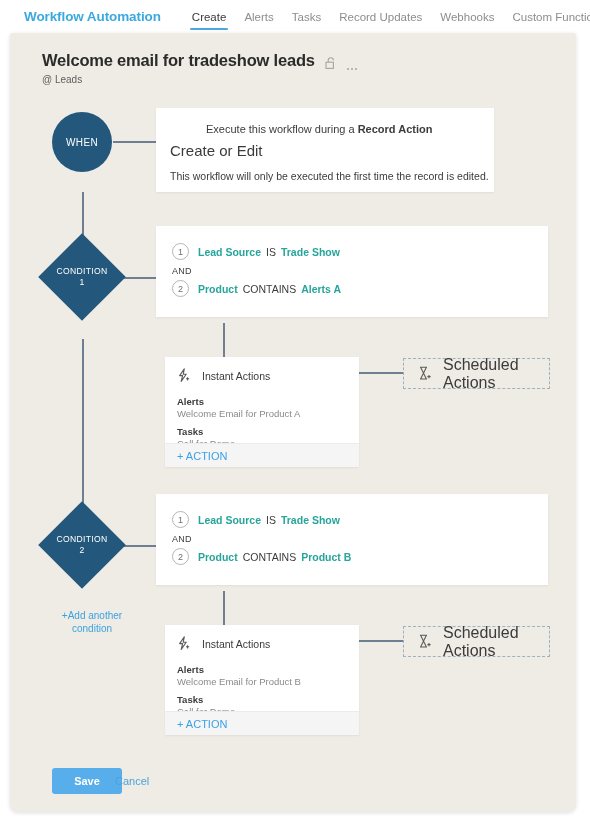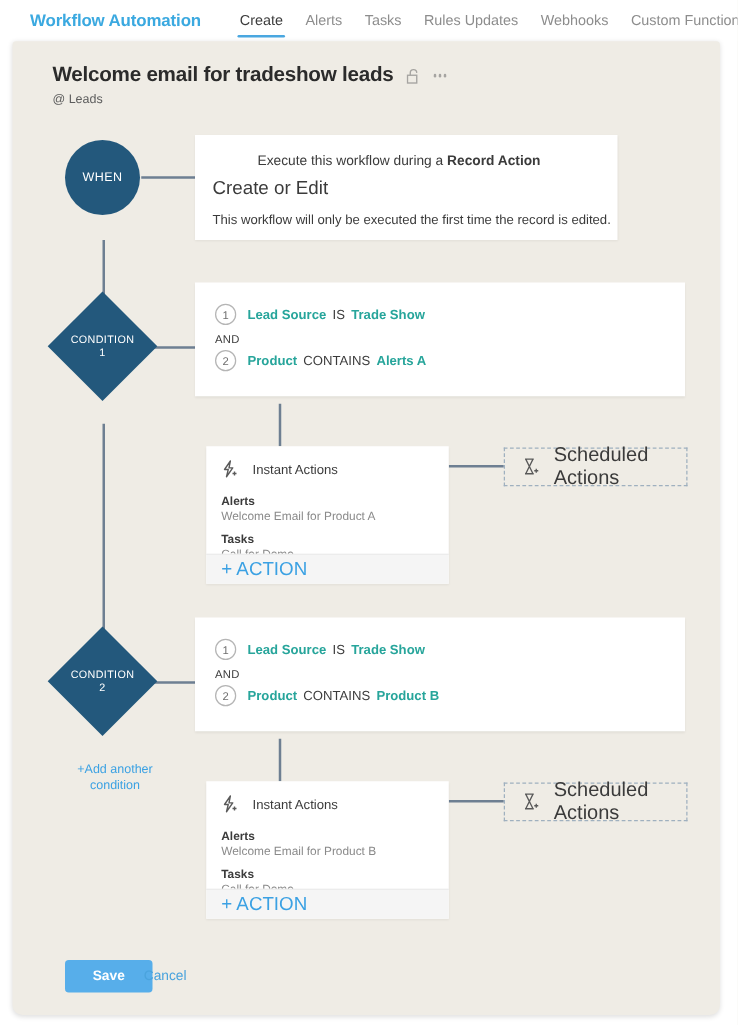--- a/index.html
+++ b/index.html
@@ -73,21 +73,21 @@
     box-shadow: 0 1px 4px rgba(0,0,0,0.13);
     overflow: hidden;
   }
 
   
   .rule-title-row {
     position: absolute;
     left: 32px;
     top: 18px;
     display: flex;
-    align-items: center;
+    align-items: flex-end;
   }
   .rule-title {
     font-size: 16.5px;
     font-weight: bold;
     color: #2b2b2b;
     letter-spacing: -0.2px;
     white-space: nowrap;
   }
   .lock-icon {
     margin-left: 10px;
@@ -242,21 +242,21 @@
     position: absolute;
     left: 0; right: 0; bottom: 0;
     height: 23px;
     background: #f5f5f5;
     border-top: 1px solid #ececec;
     display: flex;
     align-items: center;
   }
   .ia-footer span {
     margin-left: 12px;
-    font-size: 15px;
+    font-size: 11px;
     color: #3ba1e3;
     cursor: pointer;
   }
 
   
   .sched {
     position: absolute;
     border: 1px dashed #9fb0bf;
     background: transparent;
     display: flex;
@@ -305,21 +305,21 @@
 </style>
 </head>
 <body>
 
 <div class="topbar">
   <div class="brand">Workflow Automation</div>
   <div class="tabs">
     <div class="tab active">Create</div>
     <div class="tab">Alerts</div>
     <div class="tab">Tasks</div>
-    <div class="tab">Rules Updates</div>
+    <div class="tab">Record Updates</div>
     <div class="tab">Webhooks</div>
     <div class="tab">Custom Functions</div>
   </div>
 </div>
 
 <div class="canvas">
 
   <div class="rule-title-row">
     <div class="rule-title">Welcome email for tradeshow leads</div>
     <div class="lock-icon">

